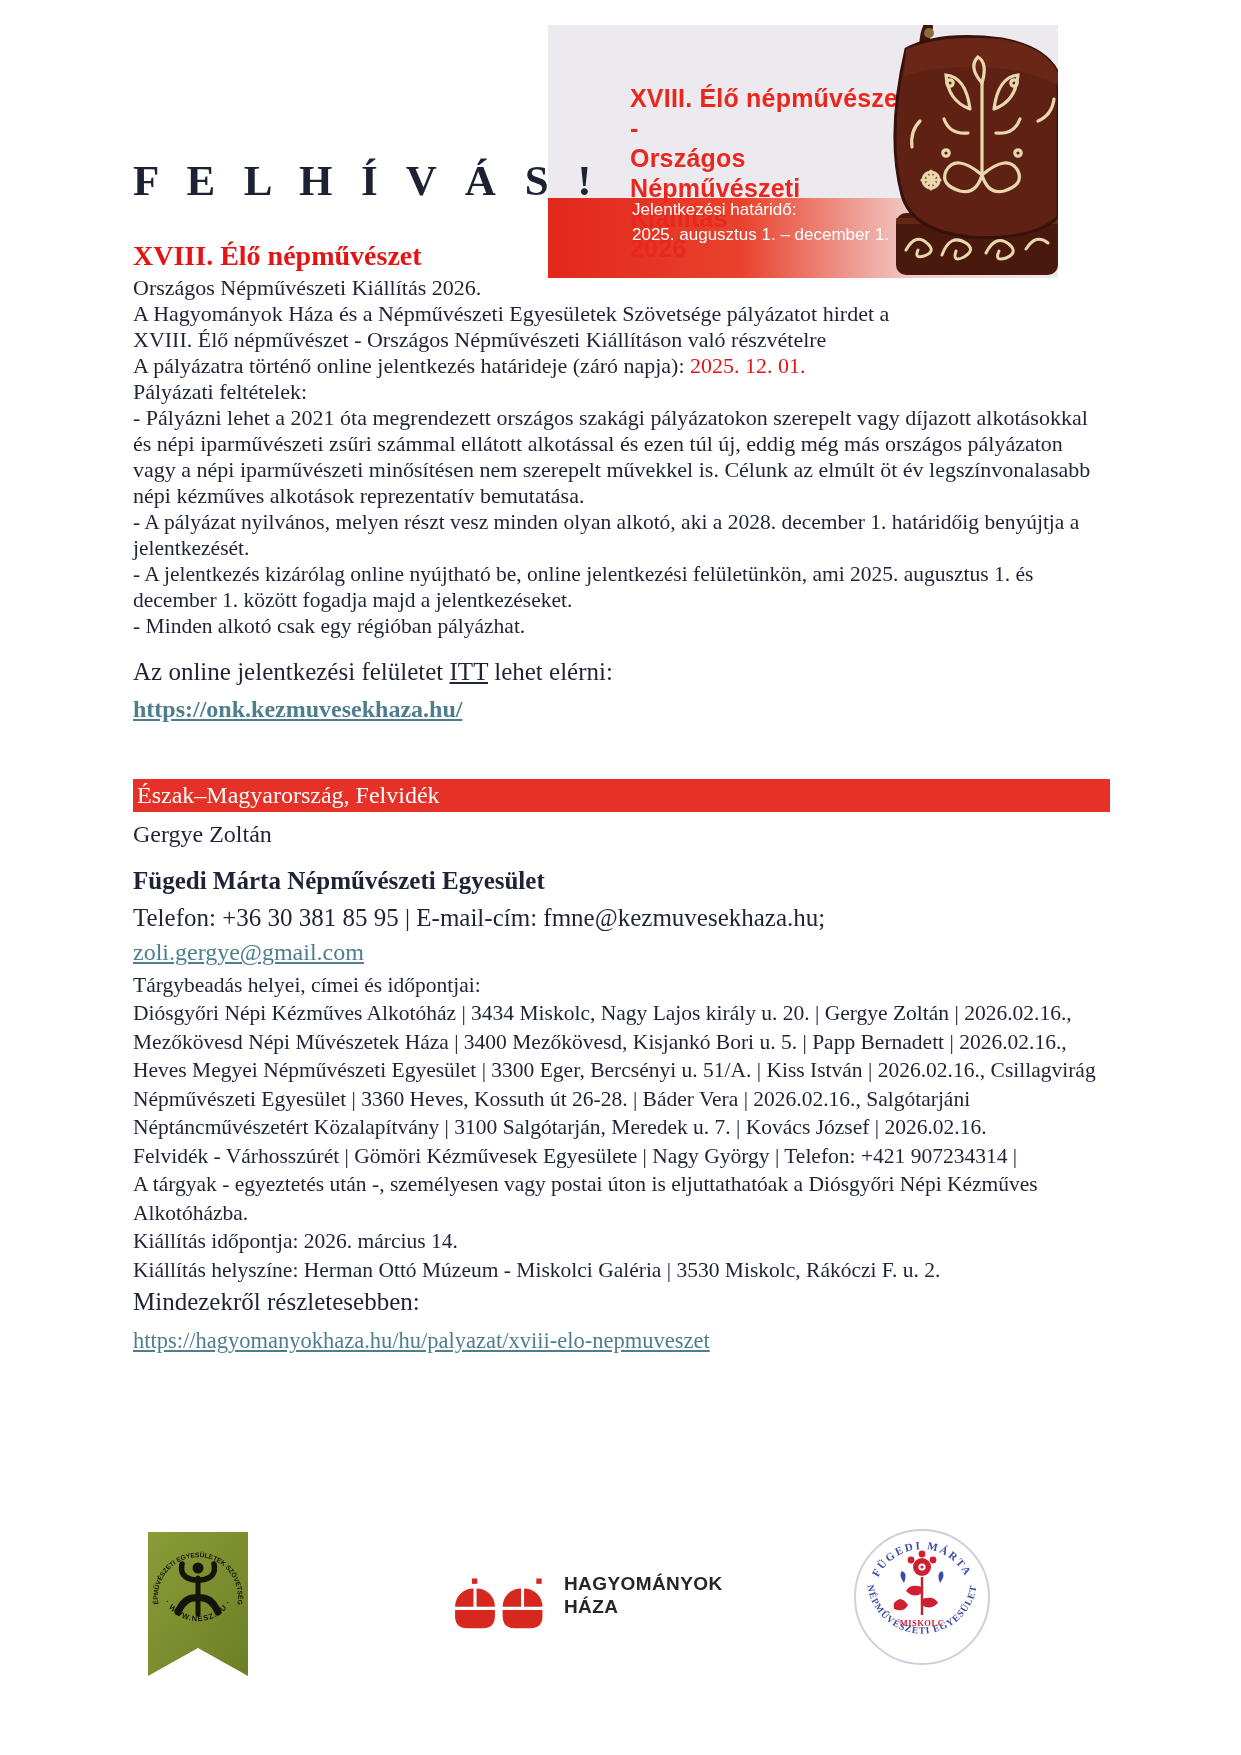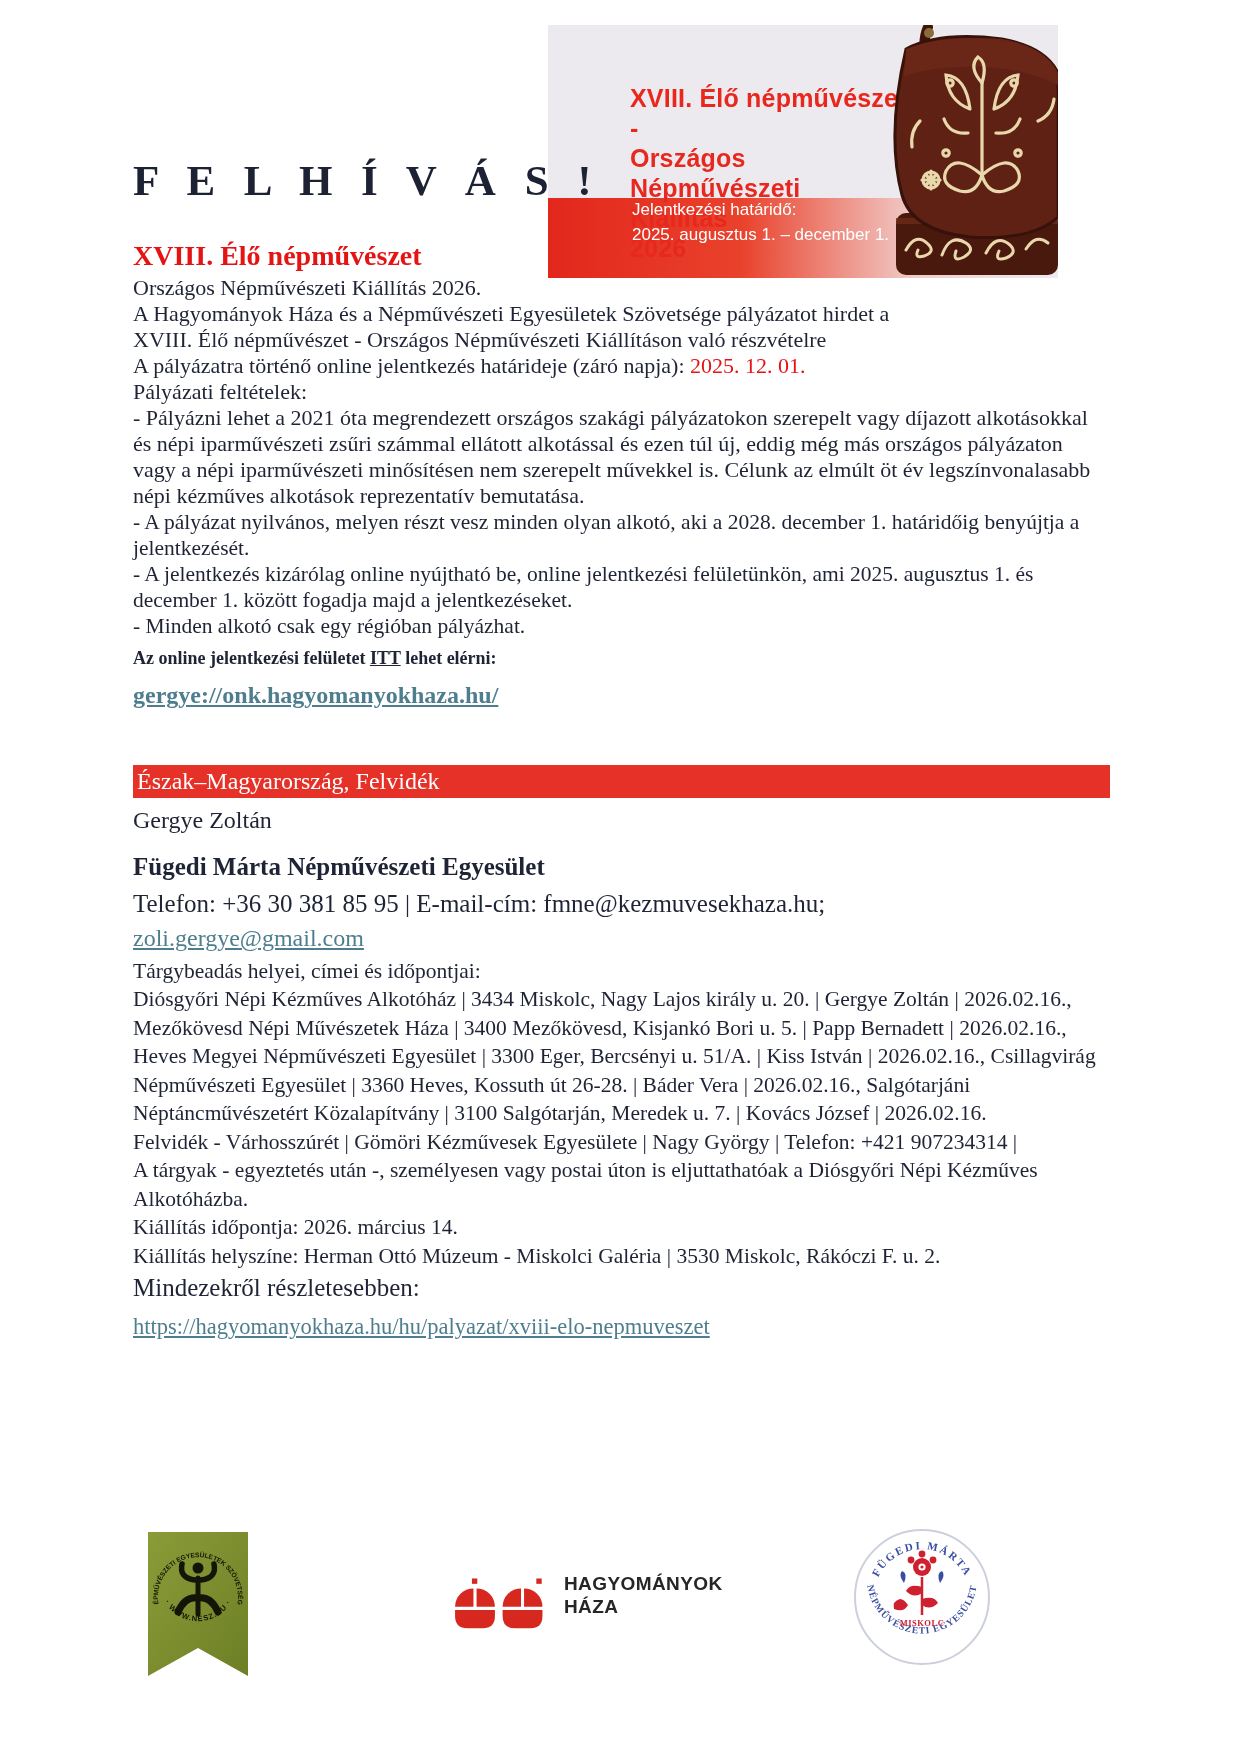--- a/index.html
+++ b/index.html
@@ -21,21 +21,21 @@
   .banner-art { position:absolute; right:0; top:0; }
 
   
   .content { position:absolute; left:133px; top:157px; width:978px; }
   .main-title { font-size:43px; font-weight:bold; letter-spacing:9px; color:#1c2133;
     margin:0 0 36px 0; line-height:1.1; }
   .red-subtitle { font-size:28px; font-weight:bold; color:#e51414; margin:0 0 3px 0; line-height:1.15; }
   .b-line { font-size:22px; font-weight:normal; line-height:26px; }
   .r-line { font-size:21.5px; line-height:26px; }
   .red-inline { color:#e51414; }
-  .online-line { font-size:18px; font-weight:bold; line-height:30px; margin-top:4px; }
+  .online-line { font-size:25px; font-weight:normal; line-height:30px; margin-top:18px; }
   .itt-link { text-decoration:underline; color:inherit; cursor:pointer; }
   .teal-link { color:#4e7e8e; text-decoration:underline; cursor:pointer; }
   .url-1 { display:inline-block; font-size:24px; font-weight:bold; margin-top:9px; }
 
   .region { margin-top:56px; }
   .region-bar { width:973px; height:33px; background:#e53127; color:#ffffff;
     font-size:24px; line-height:33px; padding-left:4px; }
   .contact-name { font-size:24px; line-height:30px; margin-top:7px; }
   .org-name { font-size:25px; font-weight:bold; line-height:30px; margin-top:17px; }
   .phone-line { font-size:25px; line-height:32px; margin-top:6px; }
@@ -112,21 +112,21 @@
     <div class="b-line">Országos Népművészeti Kiállítás 2026.</div>
     <div class="b-line">A Hagyományok Háza és a Népművészeti Egyesületek Szövetsége pályázatot hirdet a</div>
     <div class="b-line">XVIII. Élő népművészet - Országos Népművészeti Kiállításon való részvételre</div>
     <div class="b-line"><span>A pályázatra történő online jelentkezés határideje (záró napja): </span><span class="red-inline">2025. 12. 01.</span></div>
     <div class="b-line">Pályázati feltételek:</div>
     <div class="b-line">- Pályázni lehet a 2021 óta megrendezett országos szakági pályázatokon szerepelt vagy díjazott alkotásokkal és népi iparművészeti zsűri számmal ellátott alkotással és ezen túl új, eddig még más országos pályázaton vagy a népi iparművészeti minősítésen nem szerepelt művekkel is. Célunk az elmúlt öt év legszínvonalasabb népi kézműves alkotások reprezentatív bemutatása.</div>
     <div class="r-line">- A pályázat nyilvános, melyen részt vesz minden olyan alkotó, aki a 2028. december 1. határidőig benyújtja a jelentkezését.</div>
     <div class="r-line">- A jelentkezés kizárólag online nyújtható be, online jelentkezési felületünkön, ami 2025. augusztus 1. és december 1. között fogadja majd a jelentkezéseket.</div>
     <div class="r-line">- Minden alkotó csak egy régióban pályázhat.</div>
     <div class="online-line"><span>Az online jelentkezési felületet </span><a class="itt-link">ITT</a><span> lehet elérni:</span></div>
-    <a class="teal-link url-1">gergye://onk.hagyomanyokhaza.hu/</a>
+    <a class="teal-link url-1">https://onk.kezmuvesekhaza.hu/</a>
 
     
     <div class="region">
       <div class="region-bar">Észak–Magyarország, Felvidék</div>
       <div class="contact-name">Gergye Zoltán</div>
       <div class="org-name">Fügedi Márta Népművészeti Egyesület</div>
       <div class="phone-line">Telefon: +36 30 381 85 95 | E-mail-cím: fmne@kezmuvesekhaza.hu;</div>
       <a class="teal-link email-link">zoli.gergye@gmail.com</a>
       <div class="sub-heading">Tárgybeadás helyei, címei és időpontjai:</div>
       <p class="para">Diósgyőri Népi Kézműves Alkotóház | 3434 Miskolc, Nagy Lajos király u. 20. | Gergye Zoltán | 2026.02.16., Mezőkövesd Népi Művészetek Háza | 3400 Mezőkövesd, Kisjankó Bori u. 5. | Papp Bernadett | 2026.02.16., Heves Megyei Népművészeti Egyesület | 3300 Eger, Bercsényi u. 51/A. | Kiss István | 2026.02.16., Csillagvirág Népművészeti Egyesület | 3360 Heves, Kossuth út 26-28. | Báder Vera | 2026.02.16., Salgótarjáni Néptáncművészetért Közalapítvány | 3100 Salgótarján, Meredek u. 7. | Kovács József | 2026.02.16.</p>

